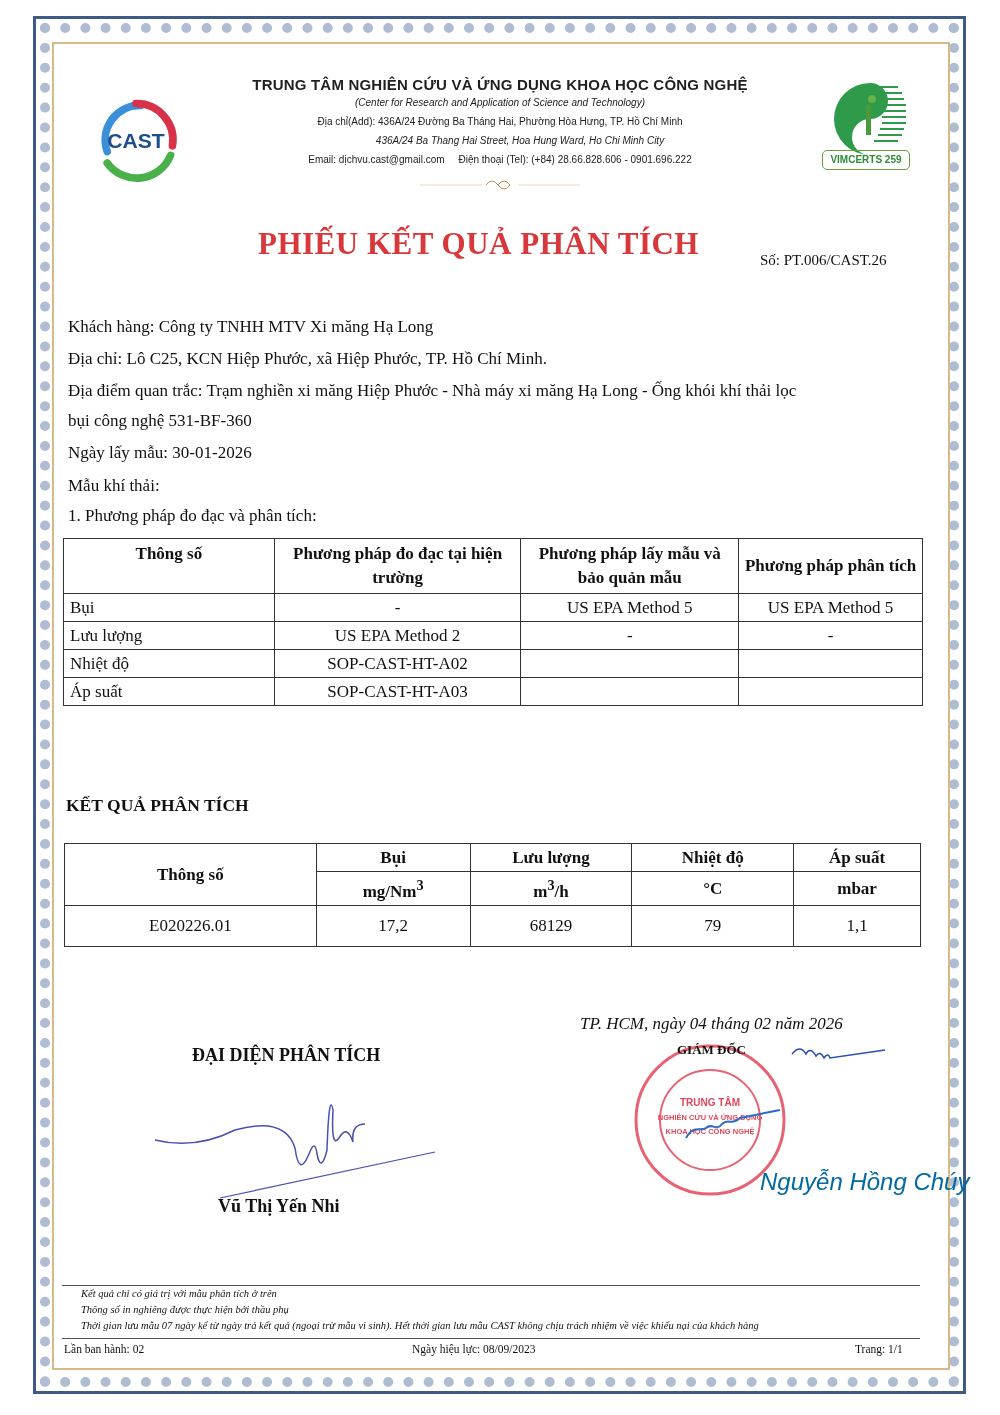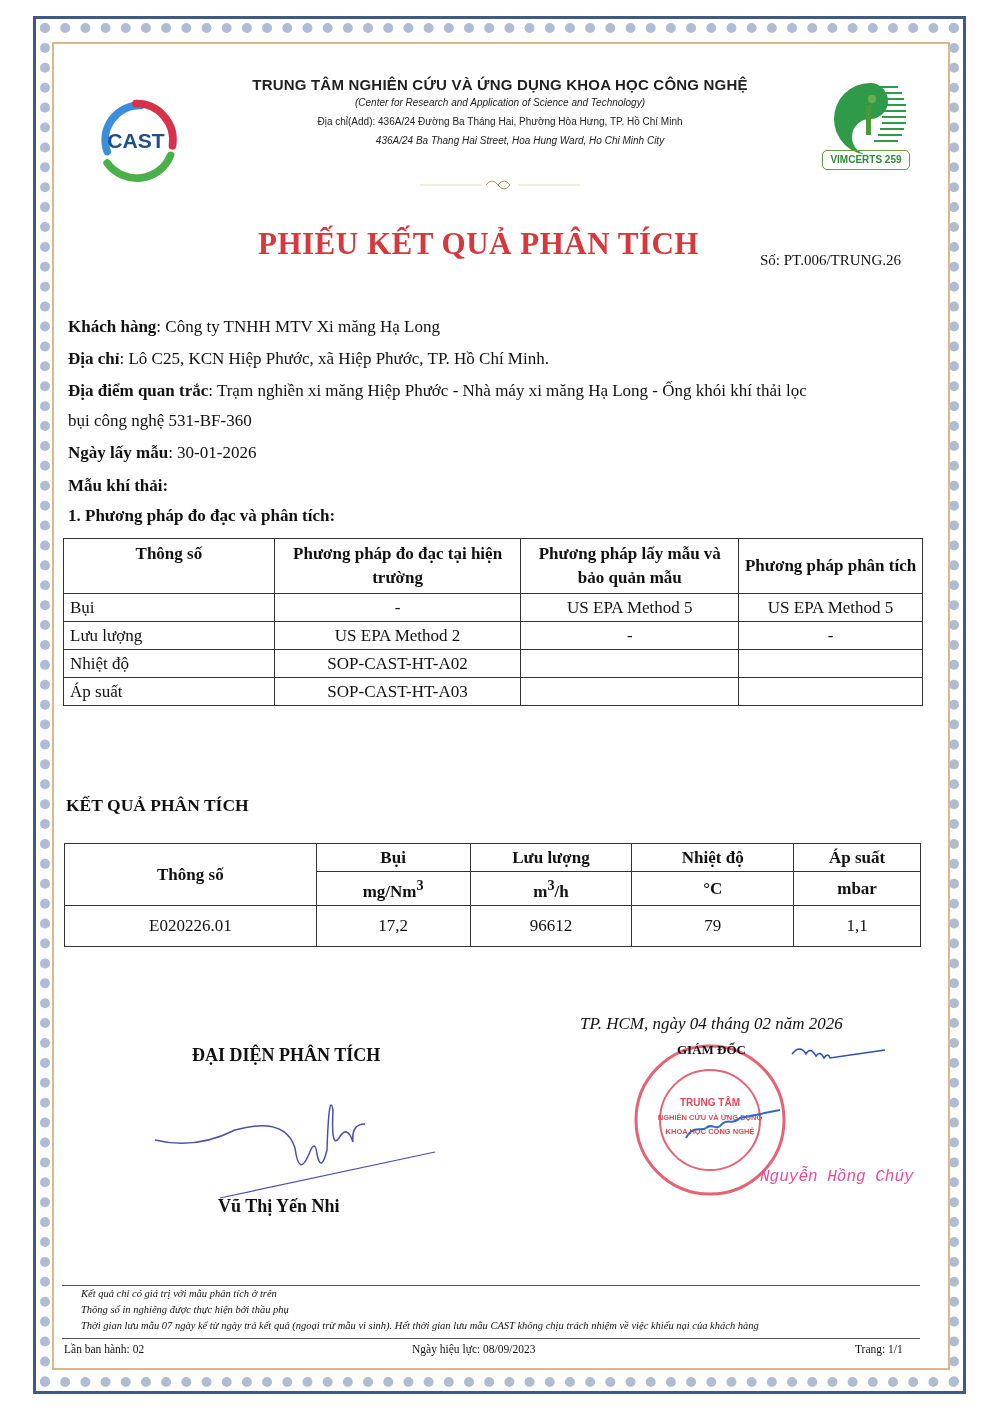--- a/index.html
+++ b/index.html
@@ -12,36 +12,36 @@
   .hdr-title{font-weight:bold;font-size:15px;letter-spacing:.2px;color:#1f1f1f;}
   .hdr-line{font-size:10px;line-height:19px;color:#222;}
   .hdr-italic{font-style:italic;}
   .logo-cast{left:88px;top:92px;width:96px;height:96px;}
   .logo-vimc{left:828px;top:68px;width:84px;height:106px;}
   .vimc-badge{left:822px;top:150px;width:86px;height:18px;border:1.5px solid #6a9d3a;border-radius:5px;font-family:"Liberation Sans",sans-serif;font-weight:bold;font-size:10px;color:#2f8a3a;text-align:center;line-height:18px;}
   .ornament{left:420px;top:178px;width:160px;height:14px;}
   .doc-title{left:258px;top:226px;font-size:31px;font-weight:bold;color:#d6383c;letter-spacing:.5px;}
   .doc-number{left:760px;top:252px;font-size:15px;}
   .info{left:68px;font-size:17px;line-height:22px;}
-  .info b{font-weight:bold;text-align:center;}
+  .info b{font-weight:normal;text-align:center;}
   table{border-collapse:collapse;font-size:17px;}
   td,th{border:1px solid #333;padding:0 6px;}
   .t1{left:63px;top:538px;width:860px;}
   .t1 th{font-weight:bold;text-align:center;line-height:24px;padding:3px 4px;}
   .t1 td{height:27px;line-height:27px;}
   .center{text-align:center;}
   .t2{left:64px;top:843px;width:857px;}
   .t2 th{font-weight:bold;text-align:center;height:27px;line-height:27px;}
   .t2 td{text-align:center;height:40px;}
   .section-title{left:66px;top:795px;font-size:17.5px;font-weight:bold;}
   .sign-date{left:580px;top:1014px;font-size:17px;font-style:italic;}
   .sign-title-right{left:677px;top:1042px;font-size:13px;font-weight:bold;}
   .sign-title-left{left:192px;top:1045px;font-size:18px;font-weight:bold;}
   .signer-left{left:218px;top:1196px;font-size:18px;font-weight:bold;}
-  .signer-right{left:760px;top:1168px;font-size:16px;font-style:italic;color:#ec4899;font-family:Liberation Mono, monospace;}
+  .signer-right{left:760px;top:1168px;font-size:24px;font-style:italic;color:#0369a1;font-family:Liberation Sans, sans-serif;}
   .stamp{left:630px;top:1040px;width:160px;height:160px;}
   .footer-rule{left:62px;width:858px;height:1px;background:#555;}
   .footer-note{left:64px;font-size:10.5px;font-style:italic;line-height:14px;margin-left:17px;}
   .footer-meta{top:1343px;font-size:11.5px;}
 </style>
 </head>
 <body>
 
 <div class="outer-border"></div>
 <div class="inner-border"></div>
@@ -70,29 +70,30 @@
   <rect x="38" y="26" width="5" height="30" fill="#4a9a3a"></rect>
   <circle cx="44" cy="20" r="4" fill="#6ab04a"></circle>
 </svg>
 <div class="abs vimc-badge">VIMCERTS 259</div>
 
 <div class="abs header-block">
   <div class="hdr-title">TRUNG TÂM NGHIÊN CỨU VÀ ỨNG DỤNG KHOA HỌC CÔNG NGHỆ</div>
   <div class="hdr-line hdr-italic">(Center for Research and Application of Science and Technology)</div>
   <div class="hdr-line">Địa chỉ(Add): 436A/24 Đường Ba Tháng Hai, Phường Hòa Hưng, TP. Hồ Chí Minh</div>
   <div class="hdr-line hdr-italic" style="padding-left:40px">436A/24 Ba Thang Hai Street, Hoa Hung Ward, Ho Chi Minh City</div>
+  <div class="hdr-line" style="white-space:pre">Email: dịchvu.cast@gmail.com     Điện thoại (Tel): (+84) 28.66.828.606 - 0901.696.222</div>
 </div>
 <svg class="abs ornament" viewBox="0 0 160 14">
   <line x1="0" y1="7" x2="62" y2="7" stroke="#e6d8c0" stroke-width="1"></line>
   <line x1="98" y1="7" x2="160" y2="7" stroke="#e6d8c0" stroke-width="1"></line>
   <path d="M66 7 q6 -8 12 0 q6 8 12 0 q-6 -8 -12 0" fill="none" stroke="#b9935a" stroke-width="1"></path>
 </svg>
 
 <div class="abs doc-title">PHIẾU KẾT QUẢ PHÂN TÍCH</div>
-<div class="abs doc-number">Số: PT.006/TRUNG.26</div>
+<div class="abs doc-number">Số: PT.006/CAST.26</div>
 
 <div class="abs info" style="top:316px">
   <b>Khách hàng</b><span>: Công ty TNHH MTV Xi măng Hạ Long</span>
 </div>
 <div class="abs info" style="top:348px">
   <b>Địa chỉ</b><span>: Lô C25, KCN Hiệp Phước, xã Hiệp Phước, TP. Hồ Chí Minh.</span>
 </div>
 <div class="abs info" style="top:380px;width:880px">
   <b>Địa điểm quan trắc</b><span>: Trạm nghiền xi măng Hiệp Phước - Nhà máy xi măng Hạ Long - Ống khói khí thải lọc</span>
 </div>
@@ -164,21 +165,21 @@
   </tr>
   <tr>
     <th><span>mg/Nm</span><sup>3</sup></th>
     <th><span>m</span><sup>3</sup><span>/h</span></th>
     <th>°C</th>
     <th>mbar</th>
   </tr>
   <tr>
     <td>E020226.01</td>
     <td>17,2</td>
-    <td>96612</td>
+    <td>68129</td>
     <td>79</td>
     <td>1,1</td>
   </tr>
 </tbody>
   </table>
 
 <div class="abs sign-date">TP. HCM, ngày 04 tháng 02 năm 2026</div>
 
 <svg class="abs stamp" viewBox="0 0 160 160">
   <circle cx="80" cy="80" r="74" fill="none" stroke="#e0485a" stroke-width="3" opacity=".85"></circle>

